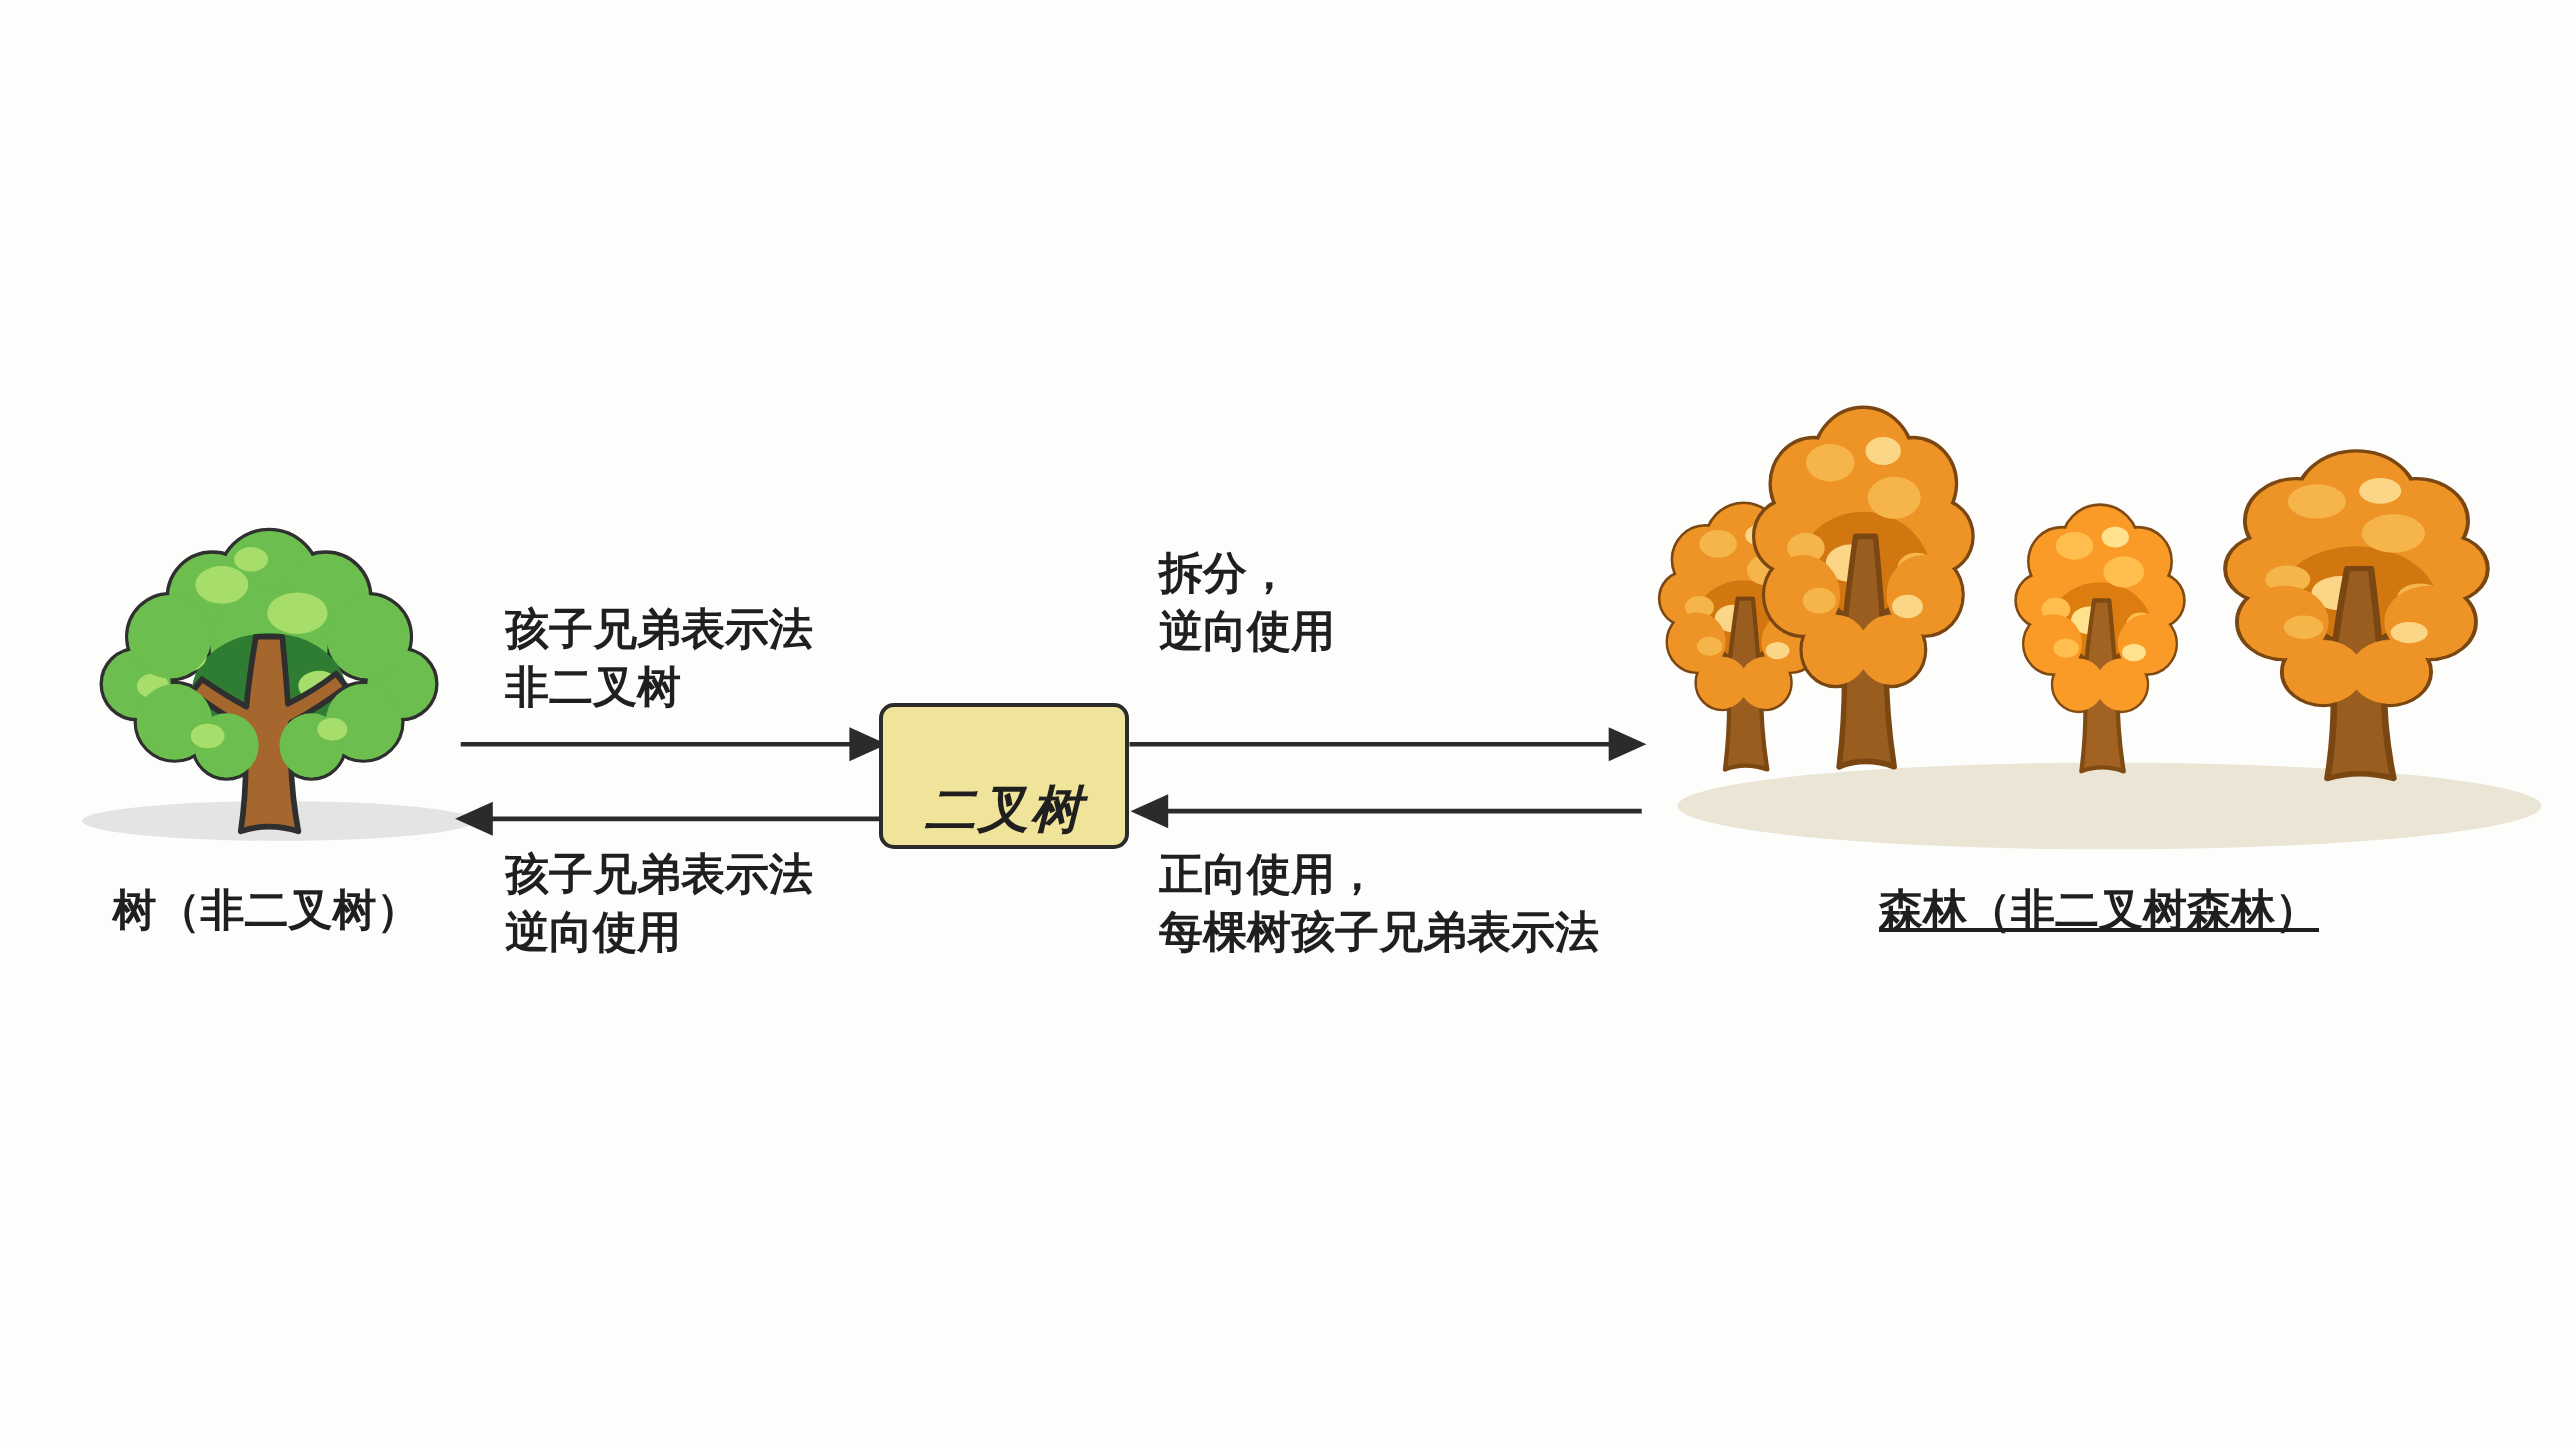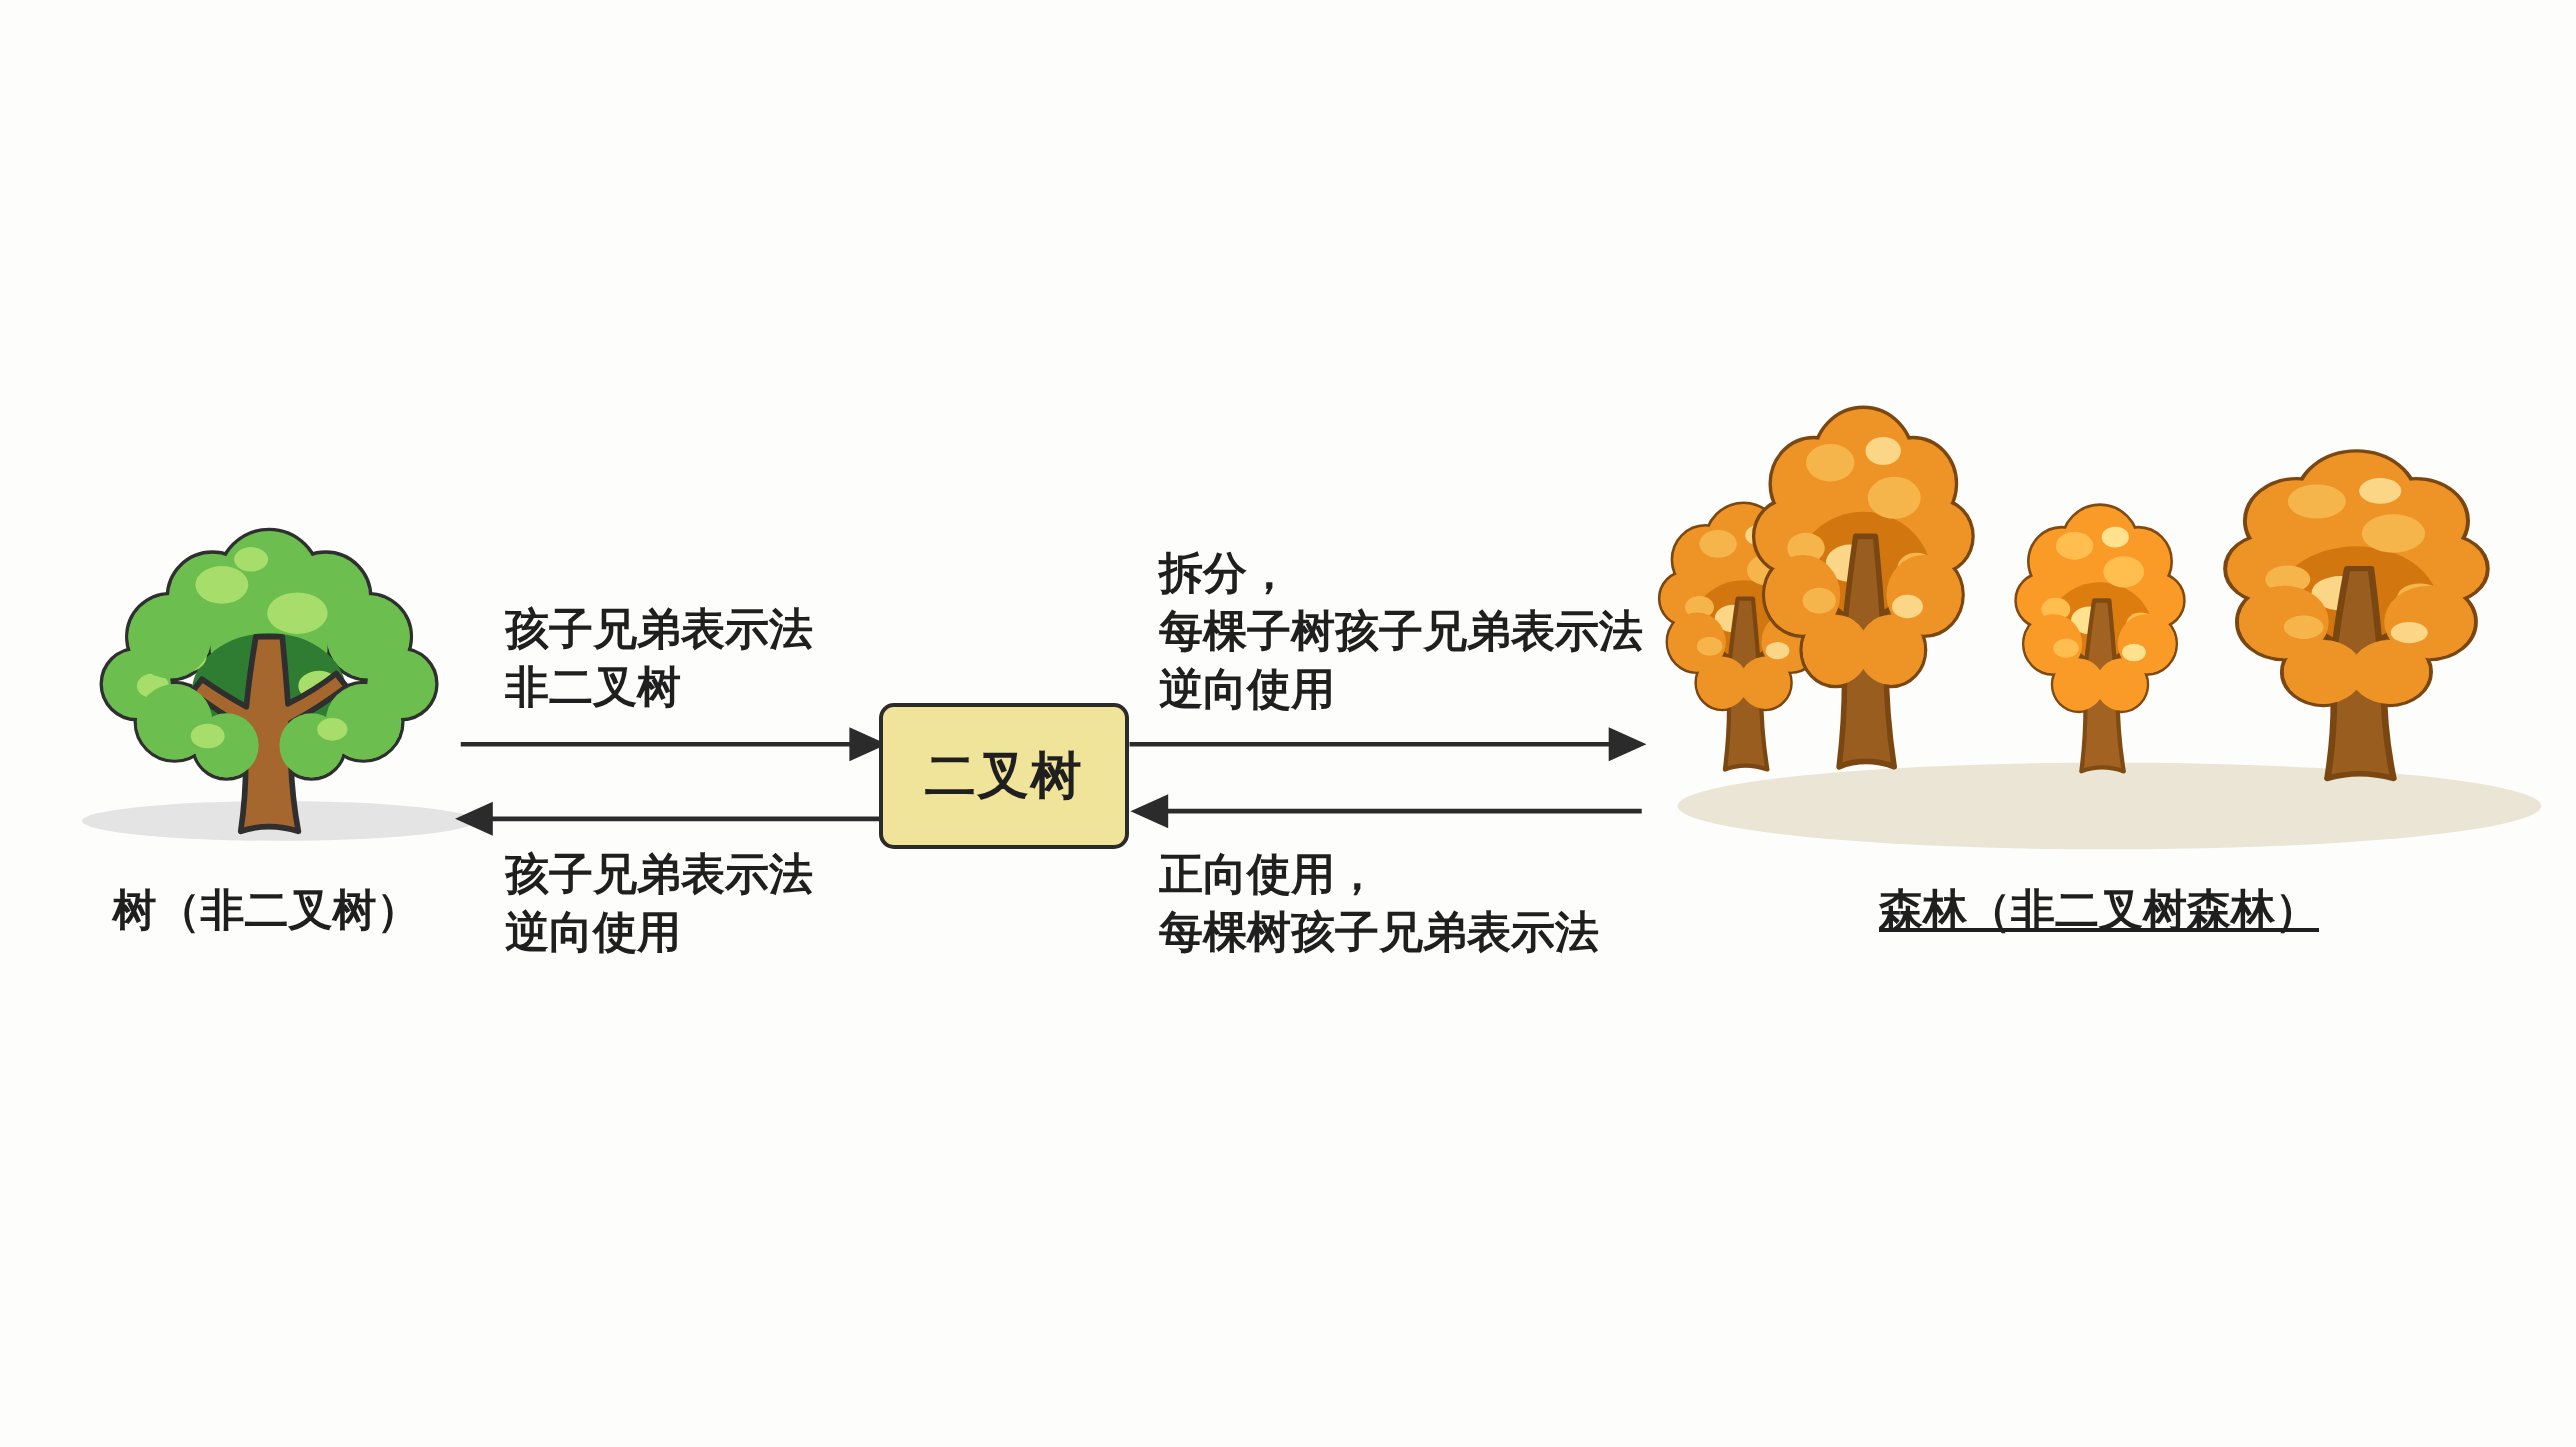--- a/index.html
+++ b/index.html
@@ -8,21 +8,21 @@
           font-family:"DejaVu Sans",sans-serif;color:var(--text,#1f1f1f);}
   svg{display:block;}
   .illus{position:absolute;}
   #green-tree{left:66px;top:514px;}
   #forest{left:1647px;top:377px;}
   .arrows{position:absolute;left:0;top:0;pointer-events:none;}
   .arrow-line{stroke:var(--arrow,#2b2b2b);stroke-width:5;}
   .arrow-head{fill:var(--arrow,#2b2b2b);}
   .box{position:absolute;left:879px;top:703px;width:250px;height:146px;
        background:var(--box-fill,#F0E49B);border:4.7px solid var(--box-border,#2b2b2b);
-       border-radius:15px;box-sizing:border-box;display:flex;align-items:center;justify-content:center;}
+       border-radius:15px;box-sizing:border-box;display:flex;align-items:flex-end;justify-content:center;font-style:italic;}
   .box span{font-size:51px;font-weight:700;letter-spacing:1.9px;}
   .node-label{position:absolute;font-size:44px;font-weight:600;text-align:center;white-space:nowrap;}
   #label-left{left:52px;top:881px;width:429px;}
   #label-right{left:1835px;top:881px;width:528px;text-decoration:underline;}
   .edge-label{position:absolute;font-size:44px;font-weight:600;line-height:58px;white-space:nowrap;}
   .edge-label span{display:block;}
   #lbl-t2b{left:505px;top:600px;}
   #lbl-b2t{left:505px;top:845px;}
   #lbl-b2f{left:1159px;top:544px;}
   #lbl-f2b{left:1159px;top:845px;}
@@ -115,21 +115,20 @@
   <div class="edge-label" id="lbl-t2b">
     <span>孩子兄弟表示法</span>
     <span>非二叉树</span>
   </div>
   <div class="edge-label" id="lbl-b2t">
     <span>孩子兄弟表示法</span>
     <span>逆向使用</span>
   </div>
   <div class="edge-label" id="lbl-b2f">
     <span>拆分，</span>
-    <span>每棵子树孩子兄弟表示法</span>
     <span>逆向使用</span>
   </div>
   <div class="edge-label" id="lbl-f2b">
     <span>正向使用，</span>
     <span>每棵树孩子兄弟表示法</span>
   </div>
 
   <svg id="forest" class="illus" width="906" height="528" viewBox="0 0 960 560">
     <defs>
       <g id="otuck">

